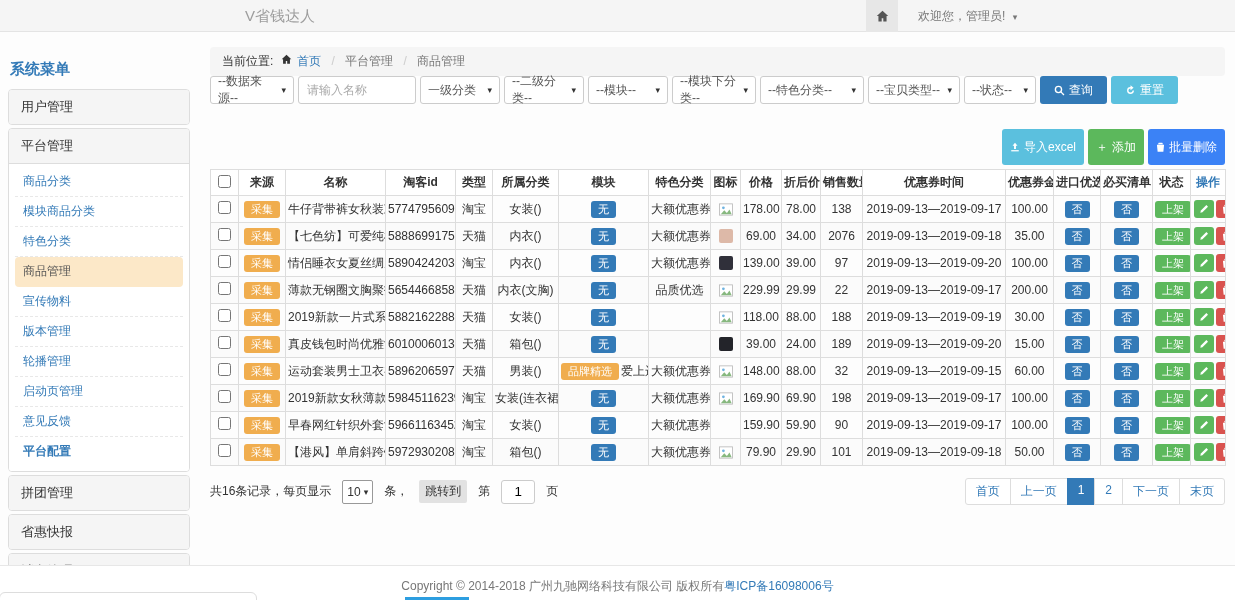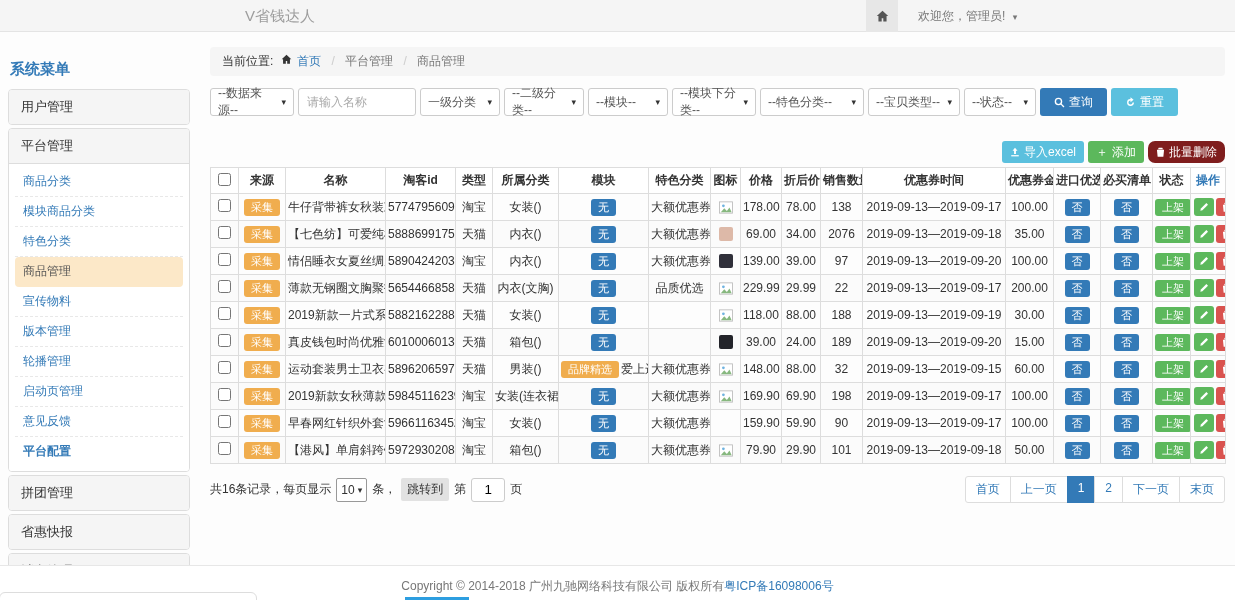--- a/index.html
+++ b/index.html
@@ -33,59 +33,59 @@
   .subitem:last-child { border-bottom:none;font-weight:bold; }
   .subitem.active { background:#fce8c8; border-radius:4px; color:#555; border-bottom-color:transparent; }
   
   .main { position:absolute; left:210px; top:47px; width:1015px; }
   .breadcrumb { background:#f5f5f5; border-radius:4px; padding:6px 12px; font-size:12px; color:#333; }
   .breadcrumb .home-ic { color:#333; margin:0 2px 0 4px; }
   .breadcrumb a { color:#337ab7; text-decoration:none; }
   .breadcrumb .sep { color:#ccc; margin:0 7px; }
   .breadcrumb .cur { color:#777; }
   
-  .filters { margin-top:12px; display:flex; align-items:center; gap:4px; }
+  .filters { display:flex; align-items:center; gap:4px; }
   .ctl { height:28px; border:1px solid #ccc; border-radius:3px; background:#fff;
          font-size:12px; color:#555; }
   .sel { display:flex; align-items:center; justify-content:space-between; padding:0 7px; cursor:pointer; }
   .sel .caret { font-size:9px; color:#333; margin-left:4px; }
   .ctl-input { padding:0 8px; width:118px; }
   .ctl-input::placeholder { color:#aaa; }
   .w0{width:84px}.w1{width:80px}.w2{width:80px}.w3{width:80px}.w4{width:84px}
   .w5{width:104px}.w6{width:92px}.w7{width:72px}
   .btn { border:none; border-radius:3px; color:#fff; font-size:12px; height:28px;
          padding:0 14px; cursor:pointer; display:inline-flex; align-items:center; gap:4px;
          font-family:inherit; }
   .btn-primary { background:#337ab7; }
   .btn-info { background:#5bc0de; }
   
   .actions { margin-top:25px; display:flex; justify-content:flex-end; gap:4px; }
-  .btn-sm { height:22px; padding:0 8px; border-radius:3px;text-align:center; }
+  .btn-sm { height:36px; padding:0 8px; border-radius:3px;text-align:center; }
   .btn-success { background:#5cb85c; }
-  .btn-batch { background:#7f1d1d;border-radius:7px; }
+  .btn-batch { background:#3b82f6; }
   
   table { margin-top:4px; width:1015px; border-collapse:collapse; font-size:12px; table-layout:fixed;padding-left:16px; }
   th, td { border:1px solid #ddd; text-align:center; padding:4px 2px; height:26px;
            overflow:hidden; white-space:nowrap; color:#333; }
   th { font-weight:bold; background:#fff; }
   th.op-head { color:#337ab7; }
   tbody tr:nth-child(even) td { background:#fbfbfb; }
   .badge { display:inline-block; padding:2px 7px; border-radius:3px; color:#fff;
            font-size:11px; line-height:13px; cursor:pointer; }
   .bg-warn { background:#f0ad4e; }
   .bg-blue { background:#337ab7; }
   .bg-green { background:#5cb85c; }
   .bg-red { background:#d9534f; }
   .modtxt { margin-left:2px; color:#333; }
   .thumb { display:inline-block; width:14px; height:14px; border-radius:2px; vertical-align:middle; }
   .ops .opbtn { display:inline-flex; align-items:center; justify-content:center;
                 width:20px; height:18px; border-radius:3px; margin:0 1px; cursor:pointer; }
   
   .pagebar { margin-top:12px; display:flex; justify-content:space-between; align-items:center; }
-  .pb-left { display:flex; align-items:center; gap:5px; color:#333; }
+  .pb-left { display:flex; align-items:center; gap:11px; color:#333; }
   .mini-sel { height:24px; display:inline-flex; align-items:center; border:1px solid #999;
               border-radius:2px; background:#fff; padding:0 4px; gap:3px; cursor:pointer; }
   .mini-sel .caret { font-size:9px; }
   .jump-chip { background:#e2e2e2; padding:3px 6px; border-radius:2px; color:#333; }
   .page-input { width:34px; height:24px; border:1px solid #ccc; border-radius:3px; text-align:center; }
   .pager { display:inline-flex; }
   .page-btn { border:1px solid #ddd; background:#fff; color:#337ab7; padding:4px 10px;
               margin-left:-1px; cursor:pointer; text-decoration:none; font-size:12px; }
   .page-btn:first-child { border-radius:3px 0 0 3px; margin-left:0; }
   .page-btn:last-child { border-radius:0 3px 3px 0; }

